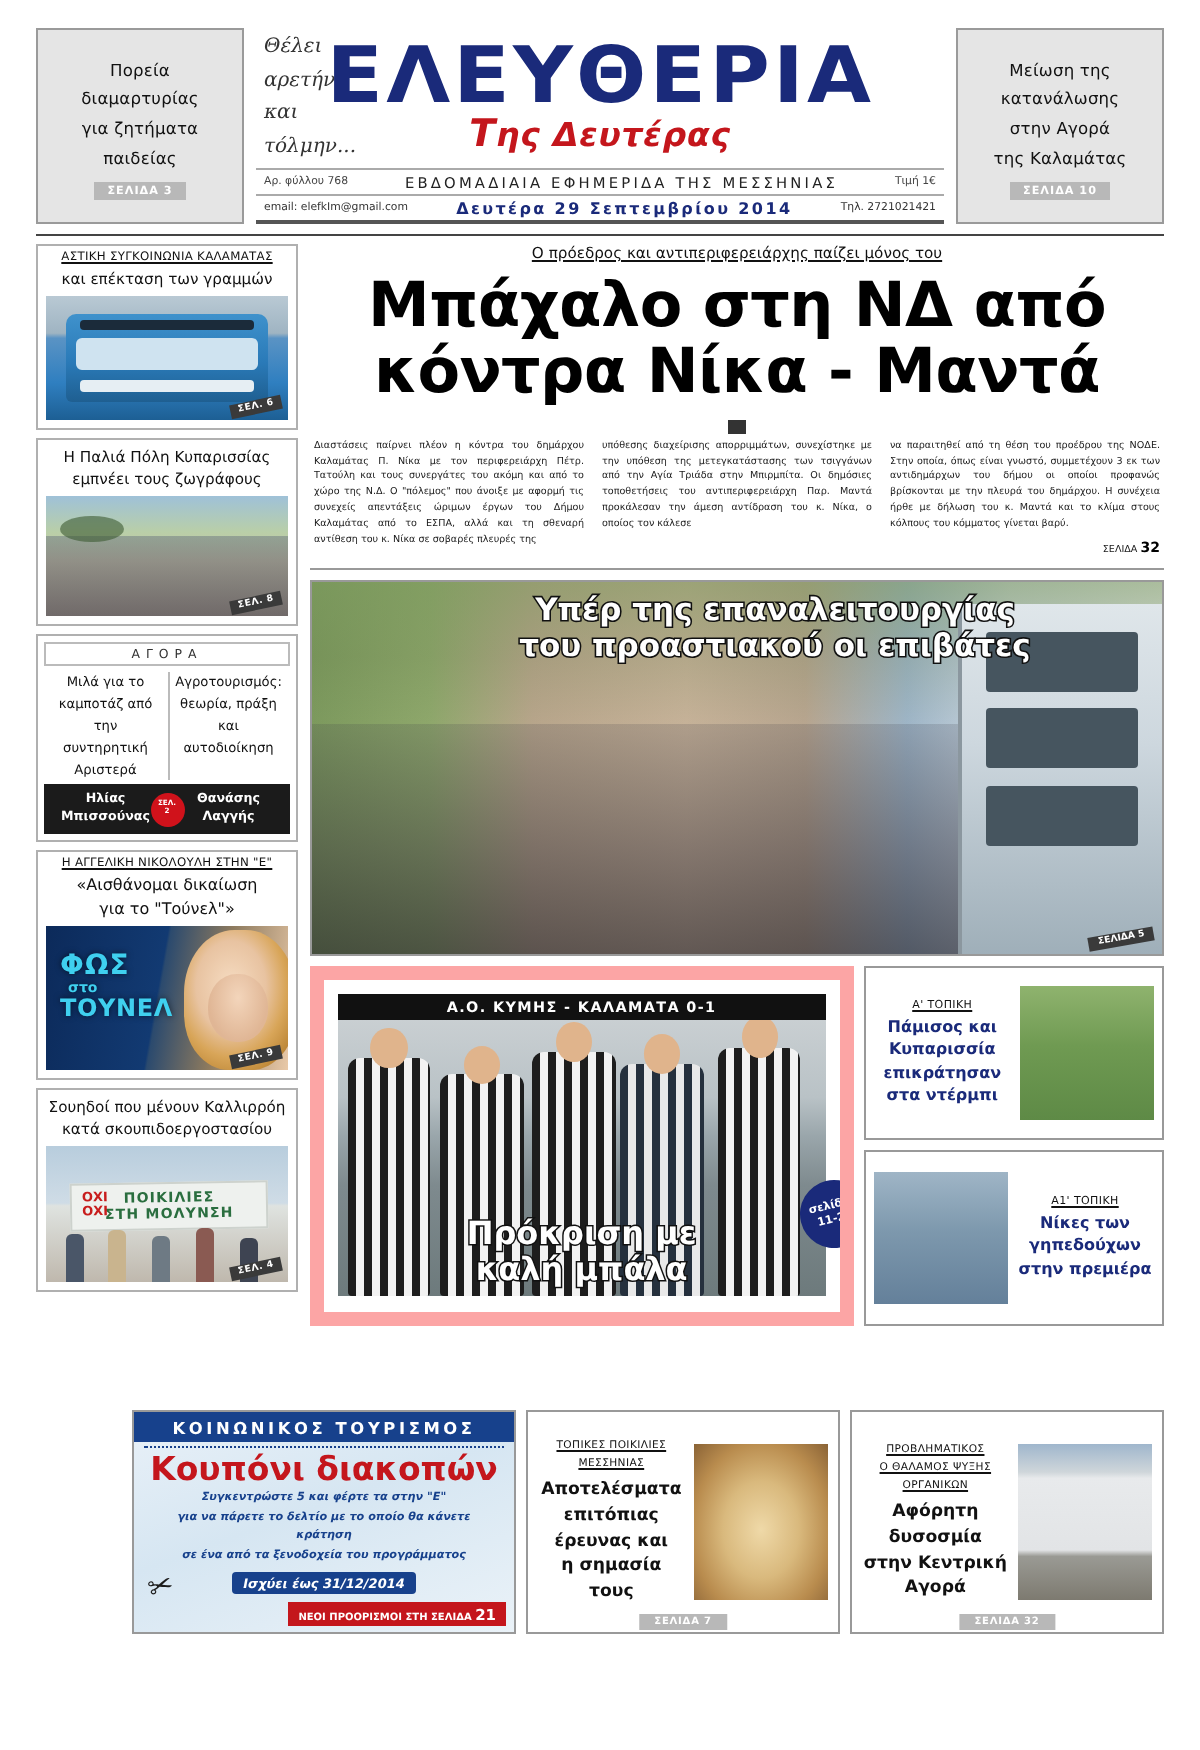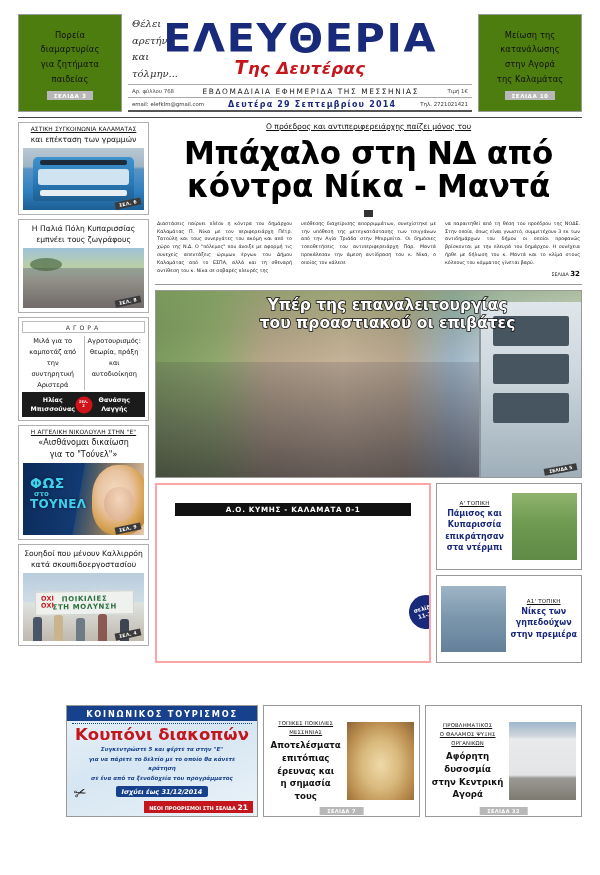--- a/index.html
+++ b/index.html
@@ -7,21 +7,21 @@
     width: 600px; height: 875px;
     background: #ffffff;
     font-family: "DejaVu Sans", "Liberation Sans", sans-serif;
     overflow: hidden;
   }
   .page { position: relative; width: 600px; height: 875px; background: #fff; padding: 14px 18px 0 18px; }
 
   
   .masthead { display: flex; align-items: stretch; height: 98px; gap: 6px; }
   .ear {
-    width: 104px; border: 1px solid #9a9a9a; background: #4d7c0f;
+    width: 104px; border: 1px solid #9a9a9a; background: #e5e5e5;
     display: flex; flex-direction: column; align-items: center; justify-content: center;
     padding: 6px 4px 4px 4px; position: relative;
   }
   .ear-line { font-size: 8.3px; color: #111; line-height: 1.75; text-align: center; letter-spacing: .1px; }
   .ear-page {
     margin-top: 5px; background: #b8b8b8; color: #fff; font-size: 5.6px; font-weight: bold;
     padding: 1.5px 7px; letter-spacing: .5px;
   }
   .nameplate { flex: 1; position: relative; display: flex; flex-direction: column; }
   .motto {
@@ -157,21 +157,21 @@
     font-weight: bold; font-size: 15.5px; color: #fff; line-height: 1.18;
     -webkit-text-stroke: 1.6px #111; paint-order: stroke fill; margin-left: 38px;
   }
   .feature-tag {
     position: absolute; right: 4px; bottom: 4px; background: #3a3a3a; color: #fff;
     font-size: 4.6px; font-weight: bold; padding: 1px 5px; transform: rotate(-10deg);
   }
 
   
   .sports { display: flex; gap: 5px; margin-top: 5px; height: 180px; }
-  .sp-main { flex: 1.62; border: 2px solid #fca5a5; position: relative; overflow: hidden; background:#fff; padding: 18px; }
+  .sp-main { flex: 1.62; border: 7px solid #fca5a5; position: relative; overflow: hidden; background:#fff; padding: 7px; }
   .sp-score {
     background: #111; color: #fff; font-size: 7.2px; font-weight: bold; text-align: center;
     letter-spacing: .7px; padding: 2px 0;
   }
   .sp-photo { position: relative; height: calc(100% - 14px); overflow: hidden;
     background: linear-gradient(180deg,#c9cfd2 0%,#b9c2c6 28%,#9aa6ab 42%,#7e8a8e 60%,#6d7a7c 100%); }
   .player { position: absolute; bottom: 0; width: 17%; height: 86%;
     background: repeating-linear-gradient(90deg,#1d1d1d 0 4px,#f2f2f2 4px 8px); border-radius: 6px 6px 2px 2px; }
   .player:before { content:""; position: absolute; left: 28%; top: -13%; width: 44%; height: 17%;
     background: #e0b48c; border-radius: 50%; }
@@ -403,20 +403,31 @@
           <div>Υπέρ της επαναλειτουργίας</div>
           <div>του προαστιακού οι επιβάτες</div>
         </div>
         <div class="feature-tag">ΣΕΛΙΔΑ 5</div>
       </div>
 
       <div class="sports">
 
         <div class="sp-main">
           <div class="sp-score">Α.Ο. ΚΥΜΗΣ - ΚΑΛΑΜΑΤΑ 0-1</div>
+          <div class="sp-photo">
+            <div class="player" style="left:2%;"></div>
+            <div class="player" style="left:21%;height:80%;"></div>
+            <div class="player" style="left:40%;height:88%;"></div>
+            <div class="player" style="left:58%;height:84%;background:repeating-linear-gradient(90deg,#25303d 0 4px,#e9e9e9 4px 8px);"></div>
+            <div class="player" style="left:78%;height:90%;"></div>
+            <div class="sp-cap">
+              <div>Πρόκριση με</div>
+              <div>καλή μπάλα</div>
+            </div>
+          </div>
           <div class="pages-badge">
             <span>σελίδες</span>
             <span>11-21</span>
           </div>
         </div>
 
         <div class="sp-side">
           <div class="sp-box">
             <div class="sp-txt">
               <div class="sp-kick">Α' ΤΟΠΙΚΗ</div>

